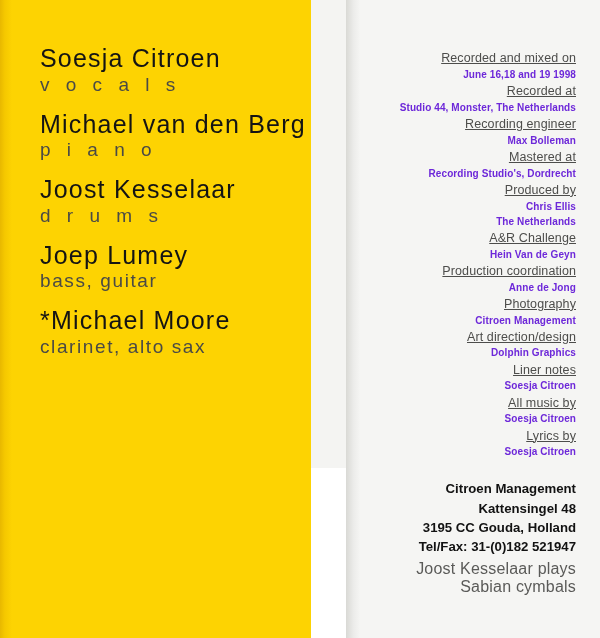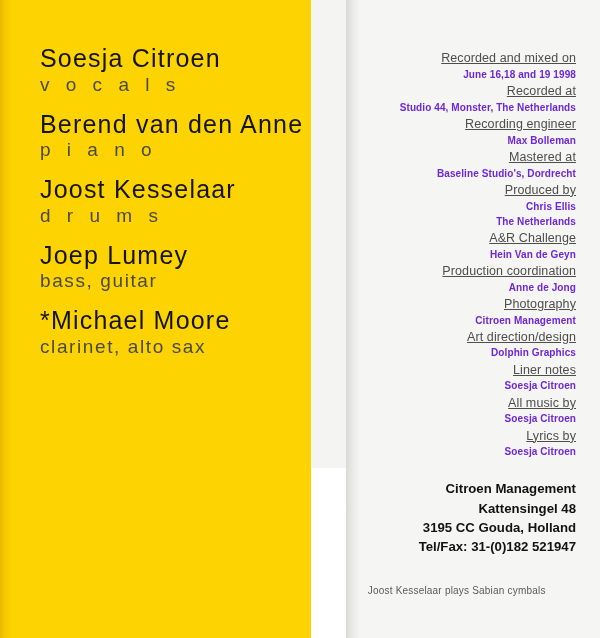--- a/index.html
+++ b/index.html
@@ -105,41 +105,41 @@
     color: #121212;
     font-weight: bold;
     line-height: 1.46;
     text-align: right;
   }
   .footnote {
     position: absolute;
     right: 24px;
     bottom: 42px;
     left: 22px;
-    text-align: left;
-    font-size: 10px;
+    text-align: right;
+    font-size: 16px;
     color: #5a5a58;
     letter-spacing: 0.2px;
   }
 </style>
 </head>
 <body>
 
 <div class="page">
 
   <div class="left-panel">
     <div class="left-inner">
 
       <div class="credit-block">
         <div class="artist"><span class="accent">Soesj</span><span class="blk">a</span><span class="accent"> Citroen</span></div>
         <div class="role">v o c a l s</div>
       </div>
 
       <div class="credit-block">
-        <div class="artist">Berend van den Anne</div>
+        <div class="artist">Michael van den Berg</div>
         <div class="role">p i a n o</div>
       </div>
 
       <div class="credit-block">
         <div class="artist">Joost Kesselaar</div>
         <div class="role">d r u m s</div>
       </div>
 
       <div class="credit-block">
         <div class="artist">Joep Lumey</div>
@@ -164,21 +164,21 @@
       <div class="cr-group">
         <div class="cr-label">Recorded at</div>
         <div class="cr-value">Studio 44, Monster, The Netherlands</div>
       </div>
       <div class="cr-group">
         <div class="cr-label">Recording engineer</div>
         <div class="cr-value">Max Bolleman</div>
       </div>
       <div class="cr-group">
         <div class="cr-label">Mastered at</div>
-        <div class="cr-value">Baseline Studio's, Dordrecht</div>
+        <div class="cr-value">Recording Studio's, Dordrecht</div>
       </div>
       <div class="cr-group">
         <div class="cr-label">Produced by</div>
         <div class="cr-value">Chris Ellis</div>
       </div>
       <div class="cr-group">
         <div class="cr-value">The Netherlands</div>
       </div>
       <div class="cr-group">
         <div class="cr-label">A&amp;R Challenge</div>

